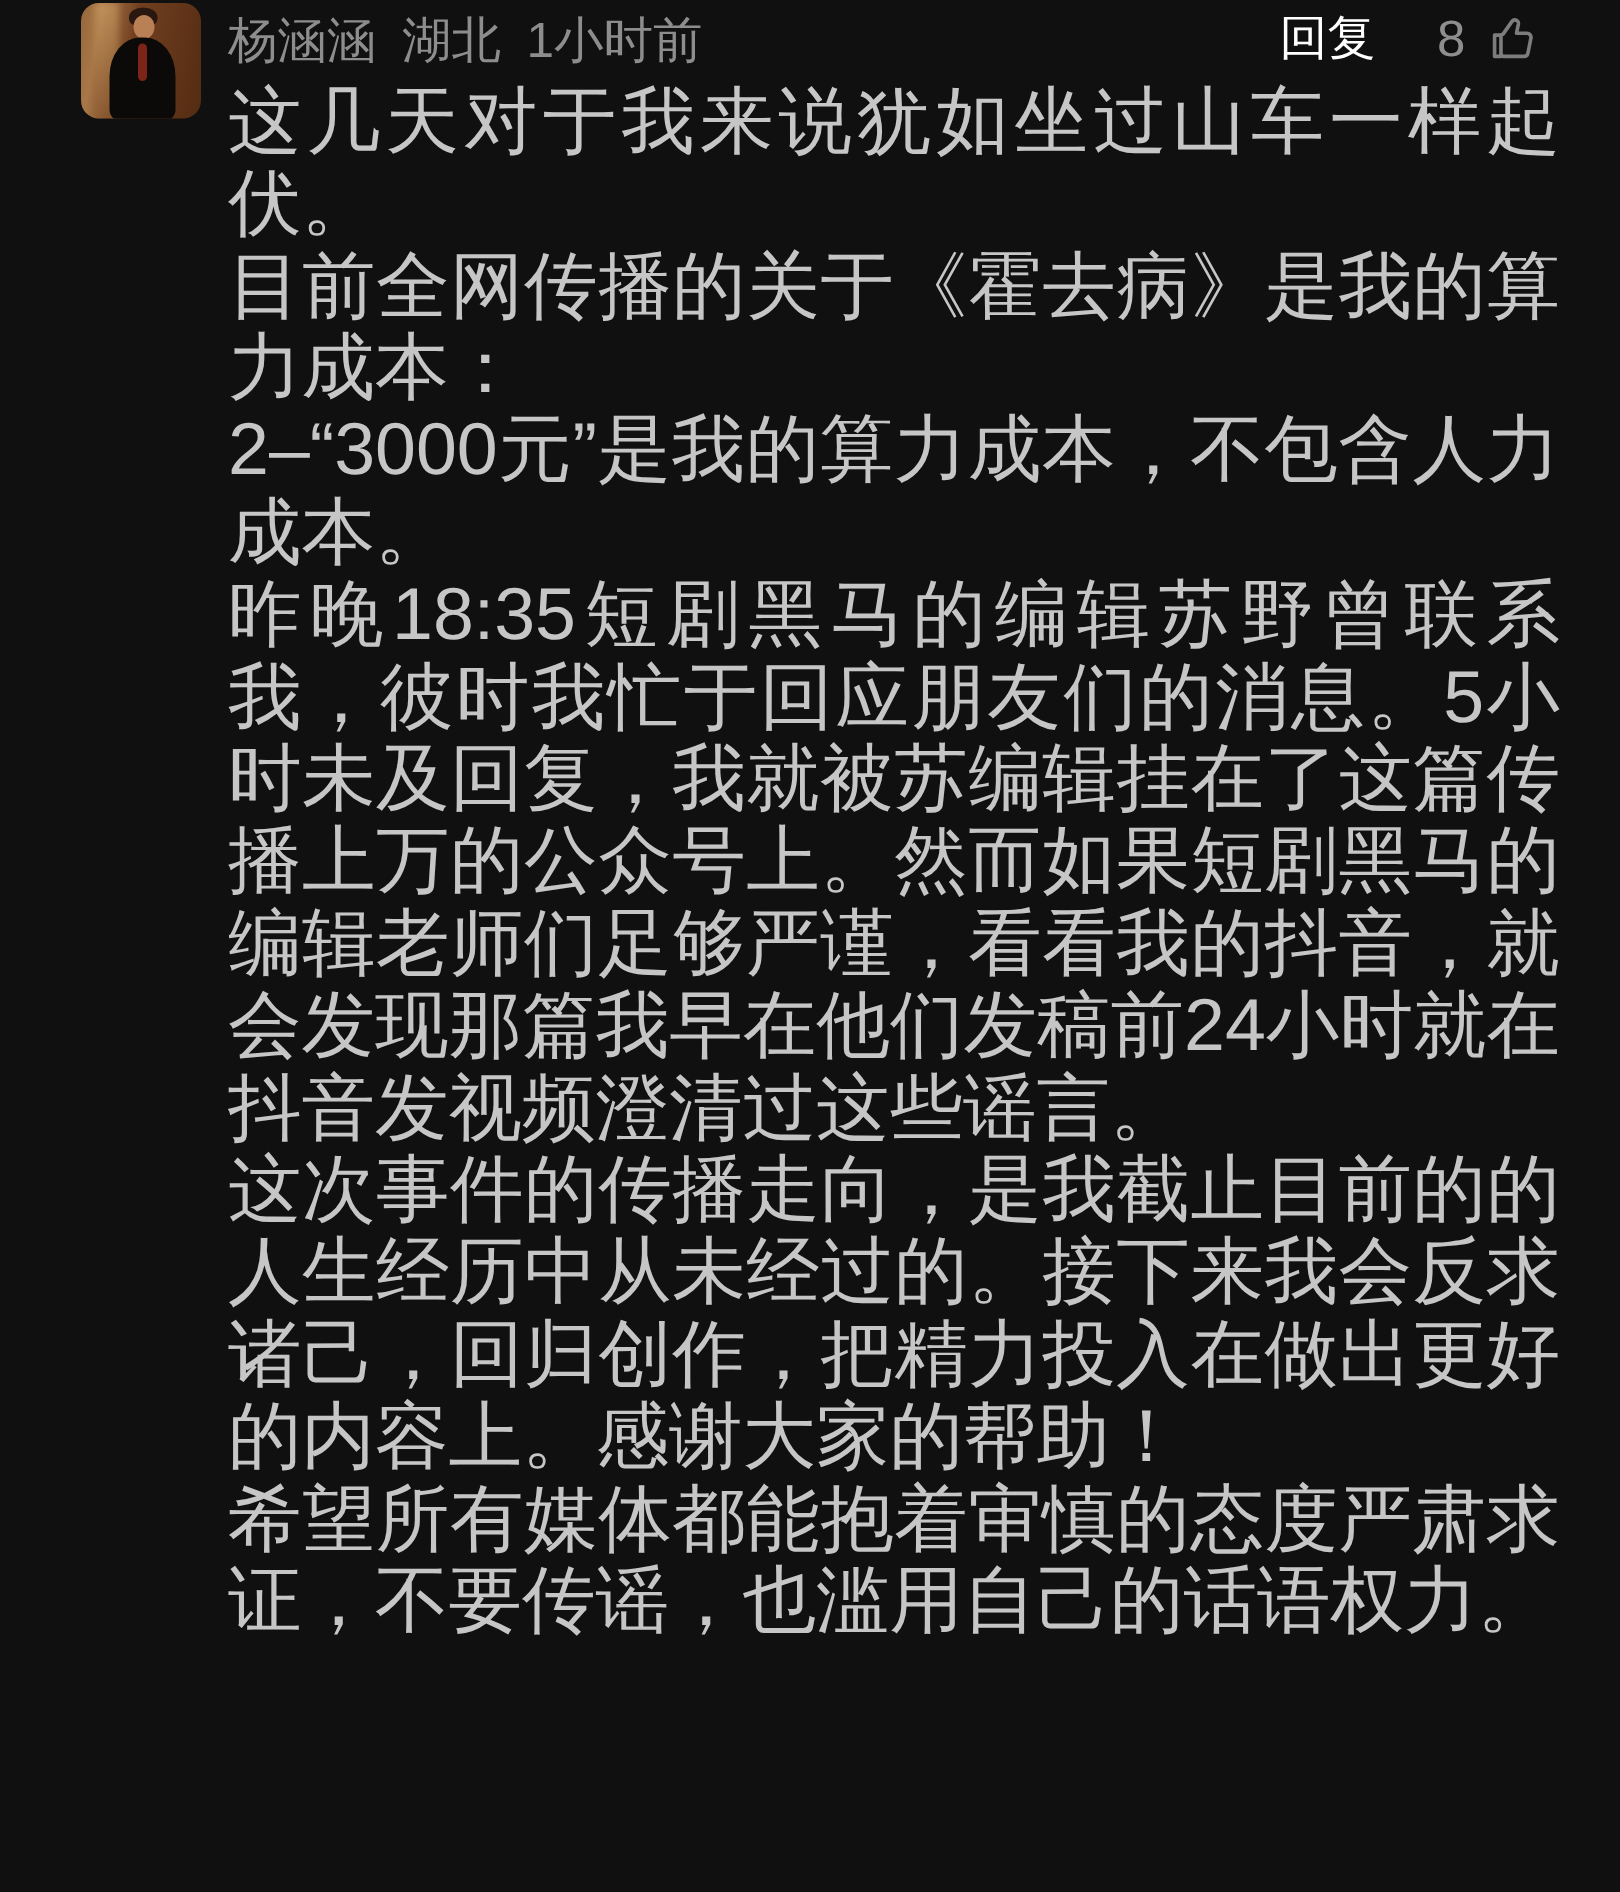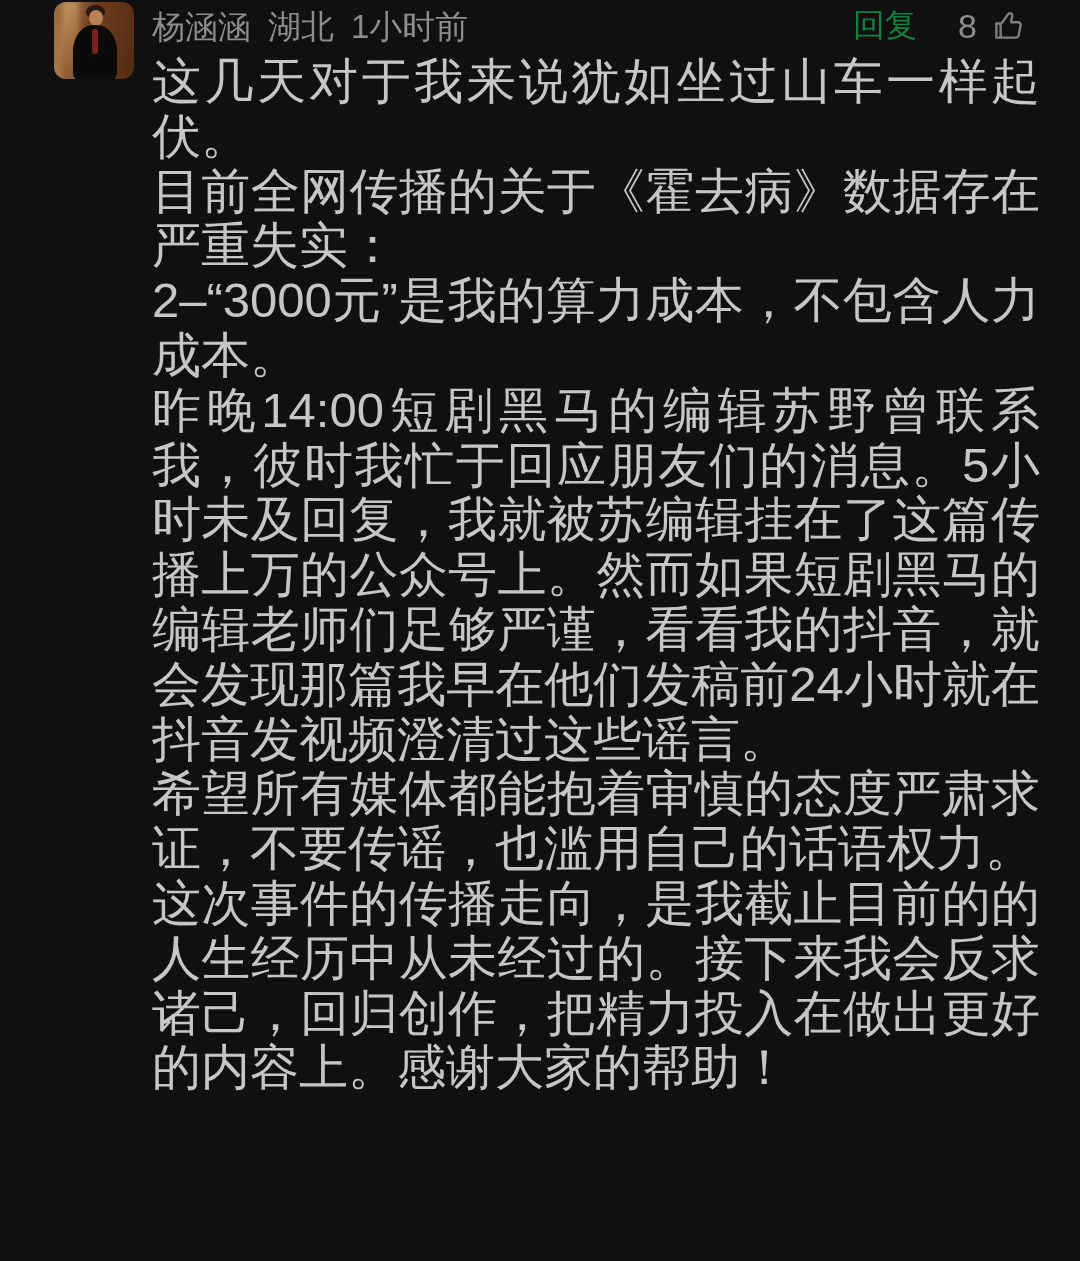--- a/index.html
+++ b/index.html
@@ -32,21 +32,21 @@
   .header-left {
     position: absolute; left: 152px; top: 8px;
     display: flex; align-items: flex-end; gap: 17px;
     font-size: 33px; line-height: 38px; color: #8d8d8d;
     white-space: nowrap;
   }
   .header-right {
     position: absolute; right: 54px; top: 4px;
     display: flex; align-items: center;
   }
-  .reply-btn { font-size: 32px; color: #15803d; margin-right: 41px; cursor: pointer; }
+  .reply-btn { font-size: 32px; color: #ffffff; margin-right: 41px; cursor: pointer; }
   .like-count { font-size: 34px; color: #8e8e8e; margin-right: 13px; }
   .like-btn { width: 36px; height: 36px; display: inline-flex; align-items: center; justify-content: center; cursor: pointer; }
   .like-btn svg { width: 34px; height: 34px; }
 
   
   .comment-body {
     position: absolute; left: 152px; top: 54px;
     width: 888px;
     font-size: 49px; line-height: 54.8px;
     color: #c6c6c6;
@@ -80,20 +80,20 @@
     <span class="like-btn">
       <svg viewBox="0 0 24 24" fill="none" stroke="#7d7d7d" stroke-width="1.7" stroke-linejoin="round" stroke-linecap="round">
         <path d="M3.8 10.2h3v10h-3z"></path>
         <path d="M6.8 19.4l1 .8h9.7a2 2 0 0 0 2-1.6l1.4-7a1.9 1.9 0 0 0-1.9-2.3h-4.9l.9-4.3a1.7 1.7 0 0 0-1.7-2c-.5 0-1 .3-1.3.7l-4.2 6-1 .5"></path>
       </svg>
     </span>
   </div>
 
   <div class="comment-body">
       <div class="para">这几天对于我来说犹如坐过山车一样起伏。</div>
-      <div class="para">目前全网传播的关于《霍去病》数据存在严重失实：</div>
+      <div class="para">目前全网传播的关于《霍去病》是我的算力成本：</div>
       <div class="para">2–“3000元”是我的算力成本，不包含人力成本。</div>
-      <div class="para">昨晚14:00短剧黑马的编辑苏野曾联系我，彼时我忙于回应朋友们的消息。5小时未及回复，我就被苏编辑挂在了这篇传播上万的公众号上。然而如果短剧黑马的编辑老师们足够严谨，看看我的抖音，就会发现那篇我早在他们发稿前24小时就在抖音发视频澄清过这些谣言。</div>
+      <div class="para">昨晚18:35短剧黑马的编辑苏野曾联系我，彼时我忙于回应朋友们的消息。5小时未及回复，我就被苏编辑挂在了这篇传播上万的公众号上。然而如果短剧黑马的编辑老师们足够严谨，看看我的抖音，就会发现那篇我早在他们发稿前24小时就在抖音发视频澄清过这些谣言。</div>
+      <div class="para">这次事件的传播走向，是我截止目前的的人生经历中从未经过的。接下来我会反求诸己，回归创作，把精力投入在做出更好的内容上。感谢大家的帮助！</div>
       <div class="para">希望所有媒体都能抱着审慎的态度严肃求证，不要传谣，也滥用自己的话语权力。</div>
-      <div class="para">这次事件的传播走向，是我截止目前的的人生经历中从未经过的。接下来我会反求诸己，回归创作，把精力投入在做出更好的内容上。感谢大家的帮助！</div>
     </div>
 
 </div>
 
 </body></html>

